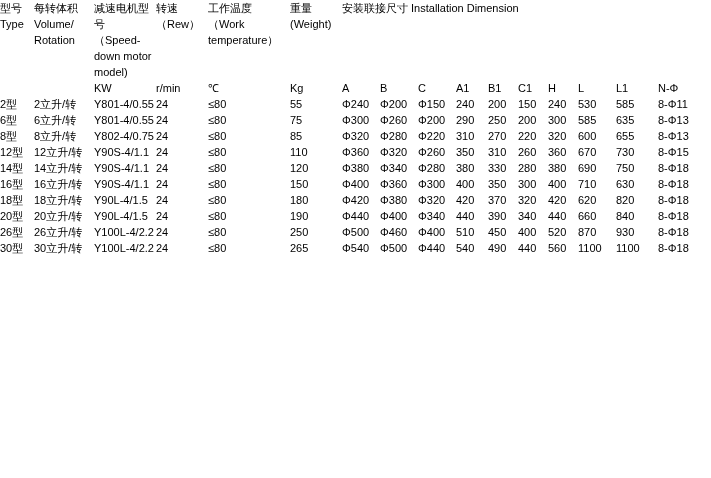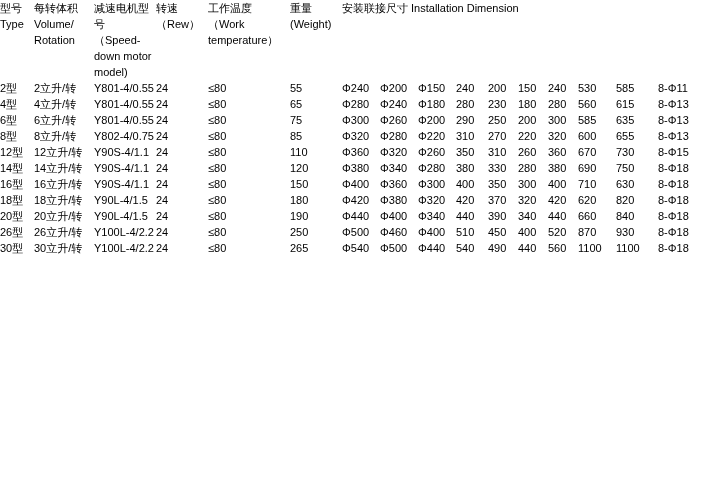--- a/index.html
+++ b/index.html
@@ -86,20 +86,38 @@
       <td class="hdr-cell" style="white-space:pre-line">减速电机型号
 （Speed-down motor model)</td>
       <td class="hdr-cell" style="white-space:pre-line">转速
 （Rew）</td>
       <td class="hdr-cell" style="white-space:pre-line">工作温度
 （Work temperature）</td>
       <td class="hdr-cell" style="white-space:pre-line">重量
 (Weight)</td>
       <td class="hdr-cell install-head" colspan="10">安装联接尺寸 Installation Dimension</td>
     </tr>
+    <tr class="sub-row">
+      <td></td>
+      <td></td>
+      <td>KW</td>
+      <td>r/min</td>
+      <td>℃</td>
+      <td>Kg</td>
+      <td>A</td>
+      <td>B</td>
+      <td>C</td>
+      <td>A1</td>
+      <td>B1</td>
+      <td>C1</td>
+      <td>H</td>
+      <td>L</td>
+      <td>L1</td>
+      <td>N-Φ</td>
+    </tr>
   </tbody>
   <tbody id="rows-body">
       <tr class="tall-row">
         <td>2型</td>
         <td>2立升/转</td>
         <td>Y801-4/0.55</td>
         <td>24</td>
         <td>≤80</td>
         <td>55</td>
         <td>Φ240</td>
@@ -107,38 +125,20 @@
         <td>Φ150</td>
         <td>240</td>
         <td>200</td>
         <td>150</td>
         <td>240</td>
         <td>530</td>
         <td>585</td>
         <td>8-Φ11</td>
       </tr>
       <tr class="tall-row">
-        <td>4型</td>
-        <td>4立升/转</td>
-        <td>Y801-4/0.55</td>
-        <td>24</td>
-        <td>≤80</td>
-        <td>65</td>
-        <td>Φ280</td>
-        <td>Φ240</td>
-        <td>Φ180</td>
-        <td>280</td>
-        <td>230</td>
-        <td>180</td>
-        <td>280</td>
-        <td>560</td>
-        <td>615</td>
-        <td>8-Φ13</td>
-      </tr>
-      <tr class="tall-row">
         <td>6型</td>
         <td>6立升/转</td>
         <td>Y801-4/0.55</td>
         <td>24</td>
         <td>≤80</td>
         <td>75</td>
         <td>Φ300</td>
         <td>Φ260</td>
         <td>Φ200</td>
         <td>290</td>

